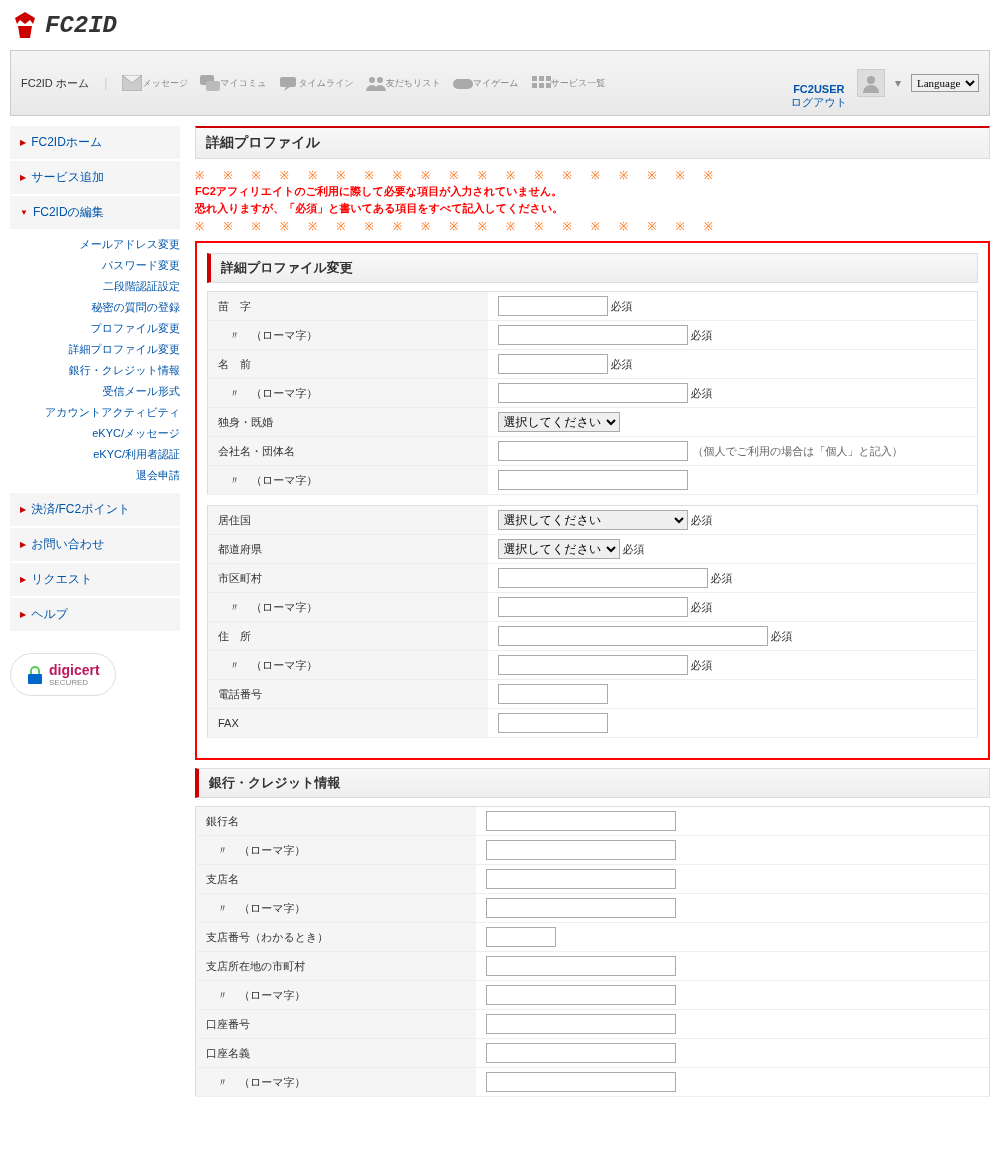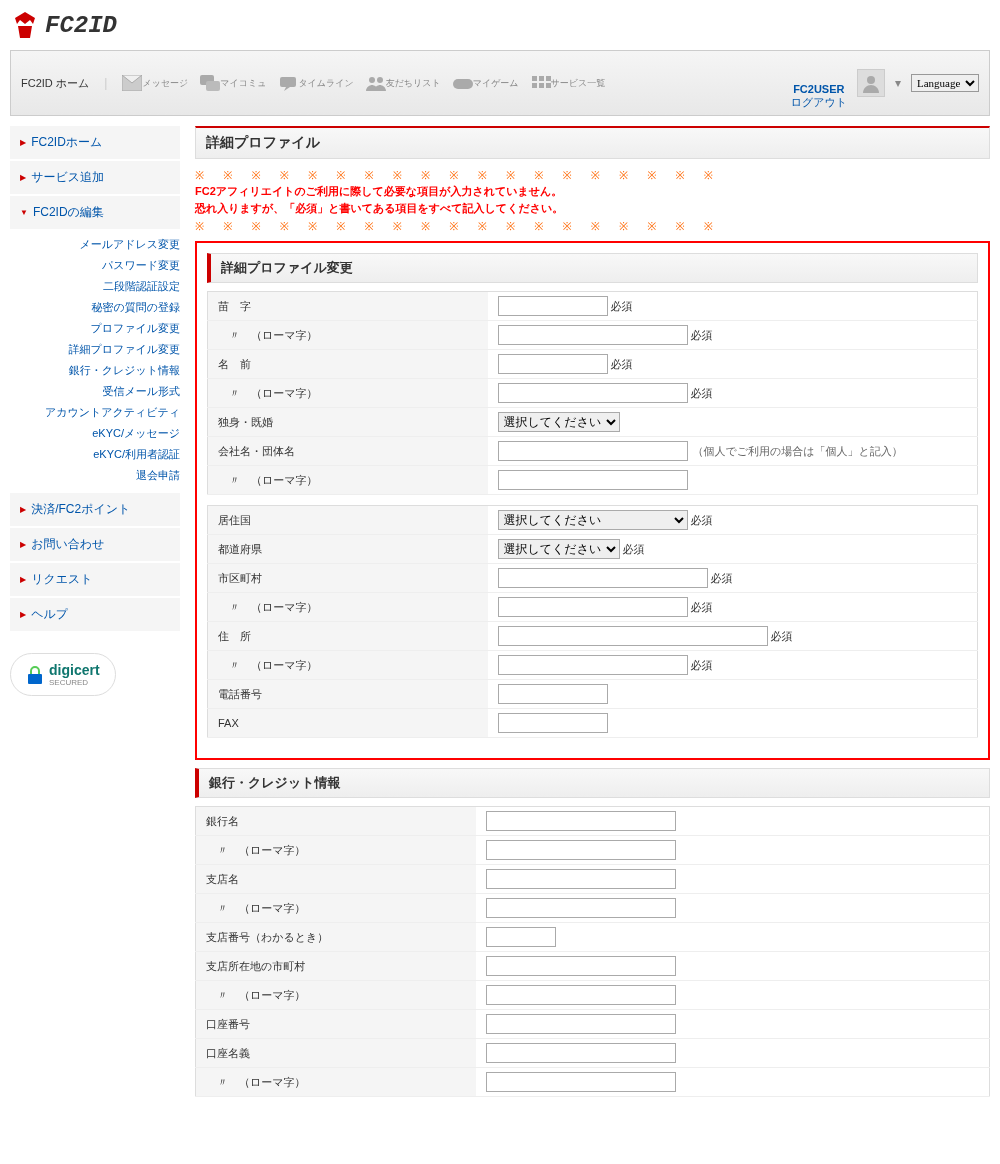--- a/index.html
+++ b/index.html
@@ -26,21 +26,21 @@
 .sidebar { width: 170px; flex-shrink: 0; }
 .side-section { background: #f5f5f5; margin-bottom: 2px; }
 .side-head { padding: 8px 10px; color: #0055aa; cursor: pointer; display: flex; align-items: center; }
 .side-head::before { content: "▶"; color: #cc0000; font-size: 8px; margin-right: 5px; }
 .side-head.expanded::before { content: "▼"; }
 .side-sub { background: #fff; padding: 5px 0 5px 20px; }
 .side-sub a { display: block; color: #0055aa; text-decoration: none; padding: 3px 0; font-size: 11px; text-align: right; }
 .digicert { margin-top: 20px; border: 1px solid #ddd; border-radius: 25px; padding: 8px 15px; display: inline-flex; align-items: center; gap: 5px; position: relative; }
 .digicert-lock { width: 18px; height: 18px; }
 .digicert-text { font-size: 14px; font-weight: bold; }
-.digicert-text .digi { color: #0f766e; }
+.digicert-text .digi { color: #be185d; }
 .digicert-sub { font-size: 8px; color: #888; display: block; }
 .main { flex: 1; }
 .page-title { background: linear-gradient(#f8f8f8, #eee); border: 1px solid #ddd; border-top: 2px solid #cc0000; padding: 6px 10px; font-size: 14px; font-weight: bold; margin-bottom: 8px; }
 .warning { color: #ff0000; font-weight: bold; font-size: 11px; margin-bottom: 2px; }
 .warning-stars { color: #ff6600; font-size: 11px; letter-spacing: 8px; margin: 2px 0; }
 .red-box { border: 2px solid #ff0000; padding: 10px; margin: 8px 0; }
 .section-title { border-left: 4px solid #cc0000; background: linear-gradient(#f8f8f8, #eee); padding: 5px 10px; font-weight: bold; font-size: 13px; margin-bottom: 8px; border-bottom: 1px solid #ddd; border-top: 1px solid #ddd; border-right: 1px solid #ddd; }
 .form-table { width: 100%; border-collapse: collapse; border: 1px solid #ddd; margin-bottom: 10px; }
 .form-table th { background: #f5f5f5; text-align: left; padding: 6px 10px; width: 280px; font-weight: normal; border-bottom: 1px solid #eee; font-size: 11px; vertical-align: middle; }
 .form-table td { padding: 4px 10px; border-bottom: 1px solid #eee; }

